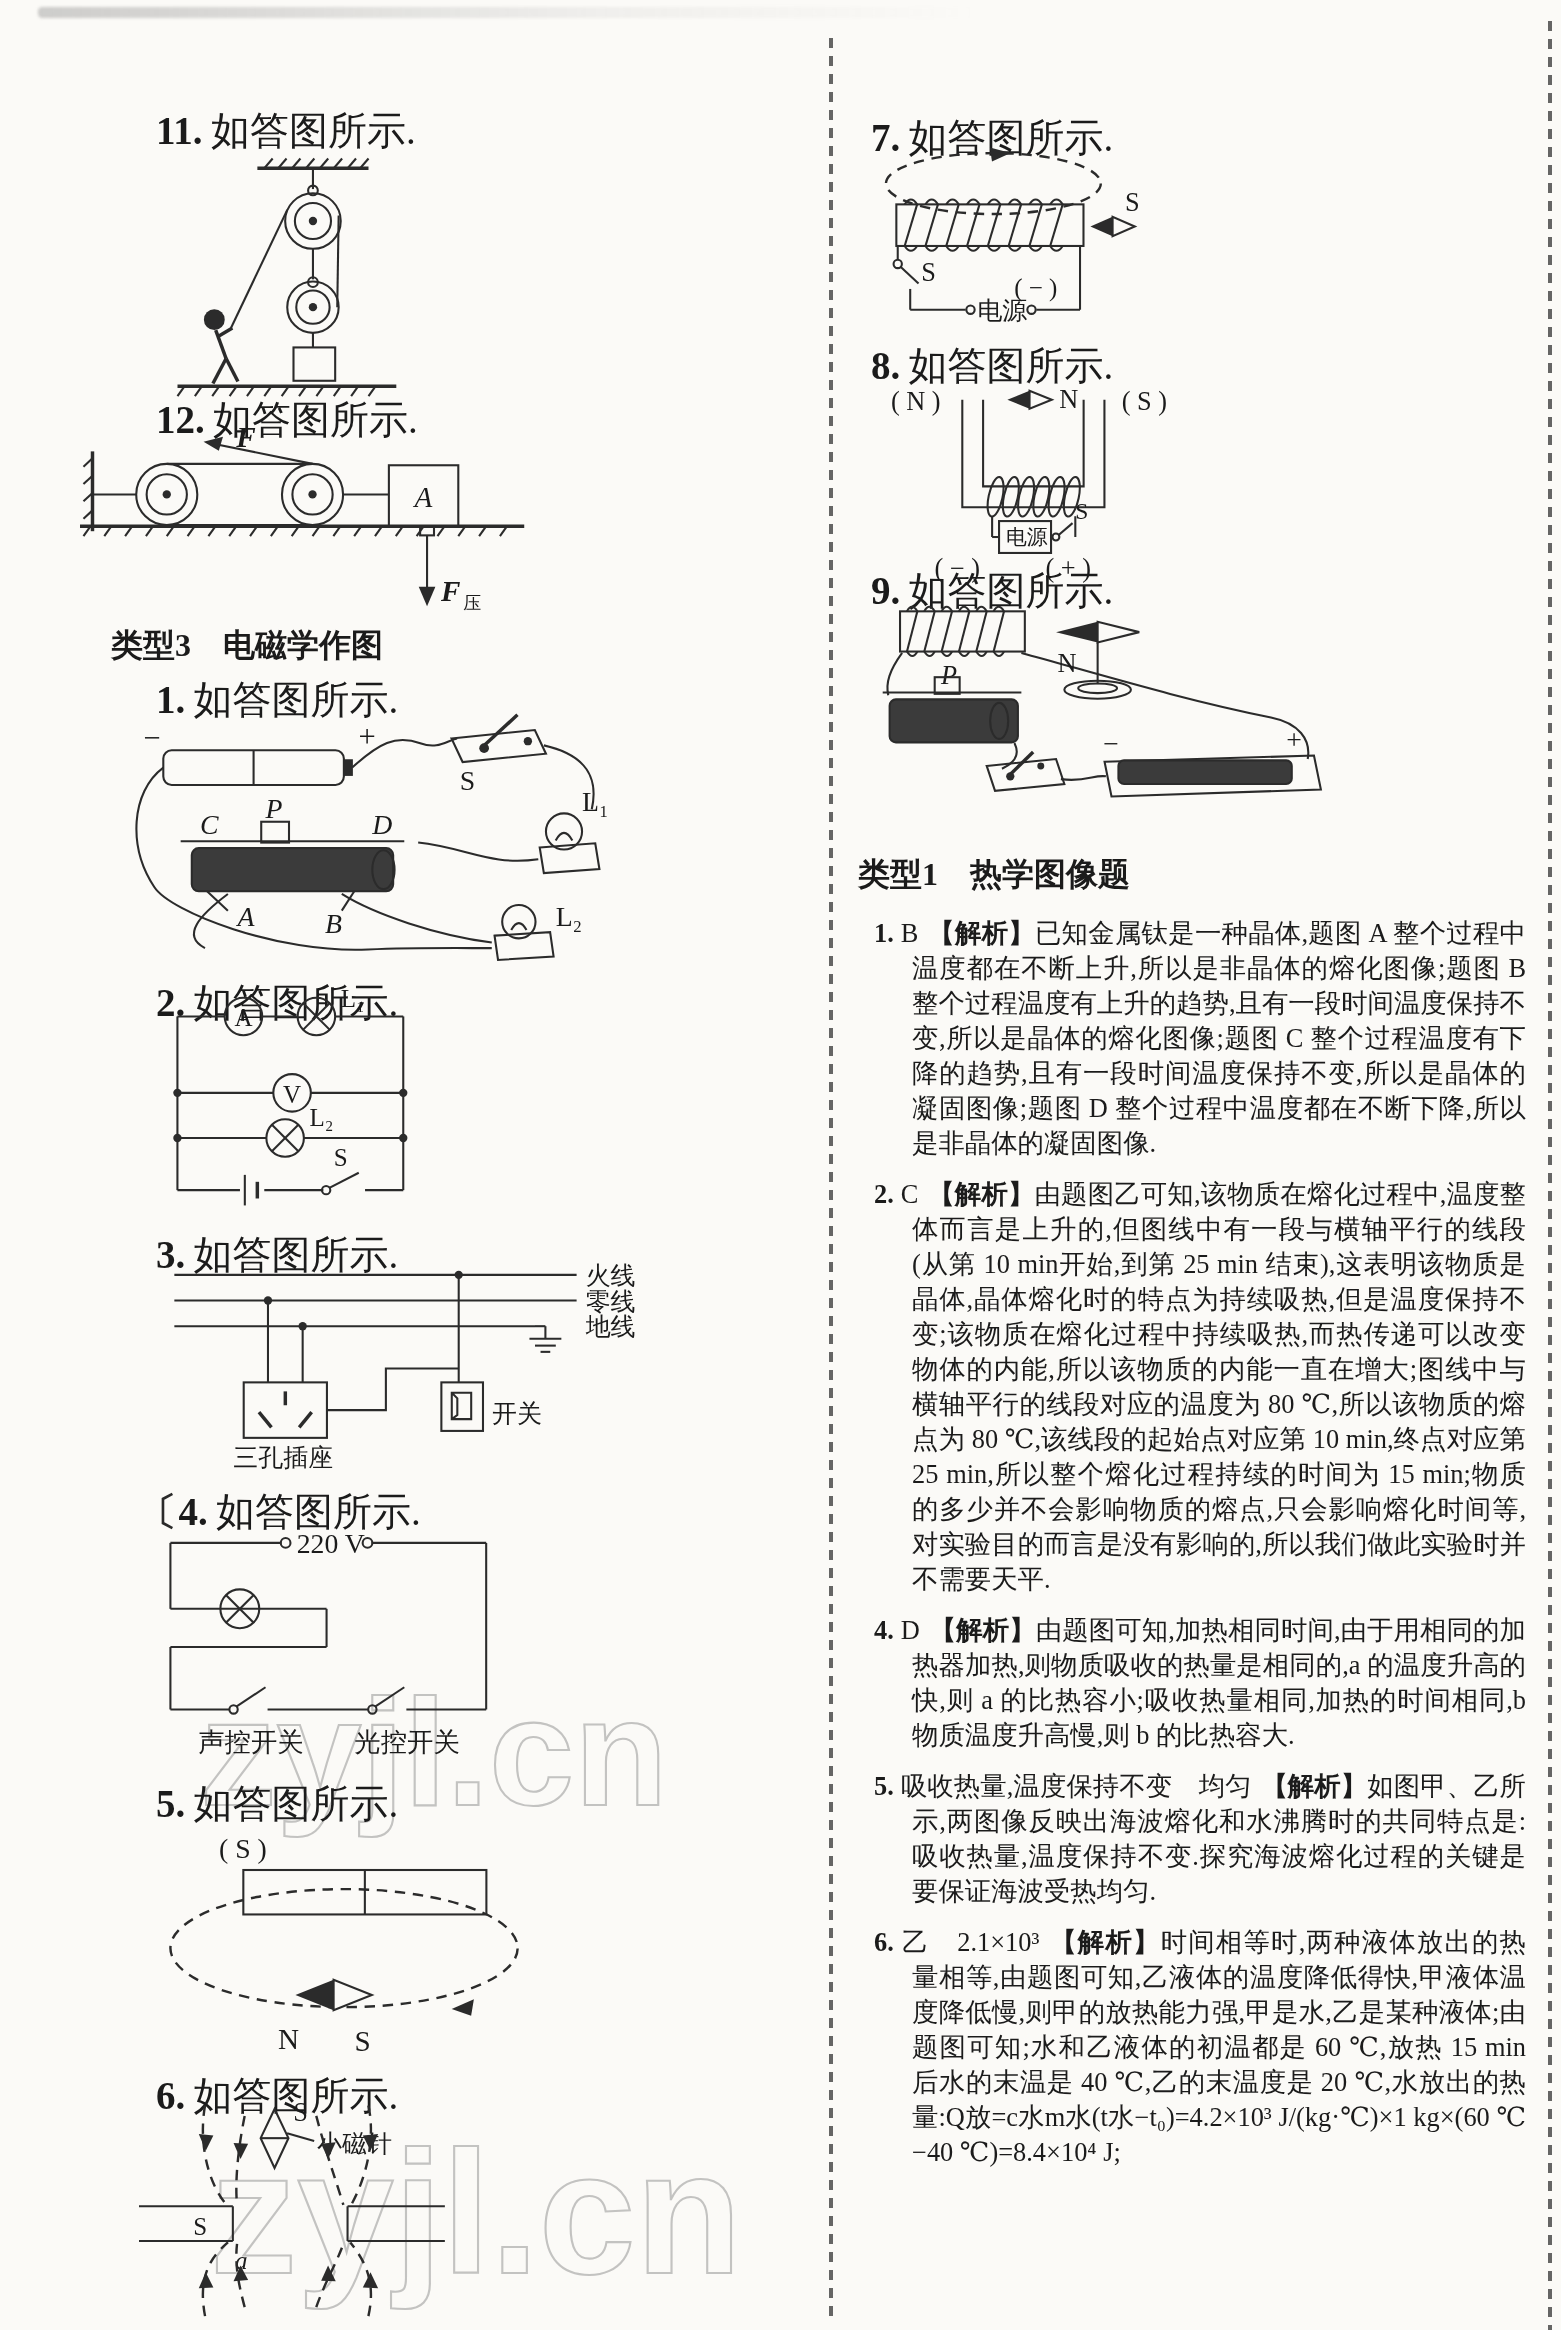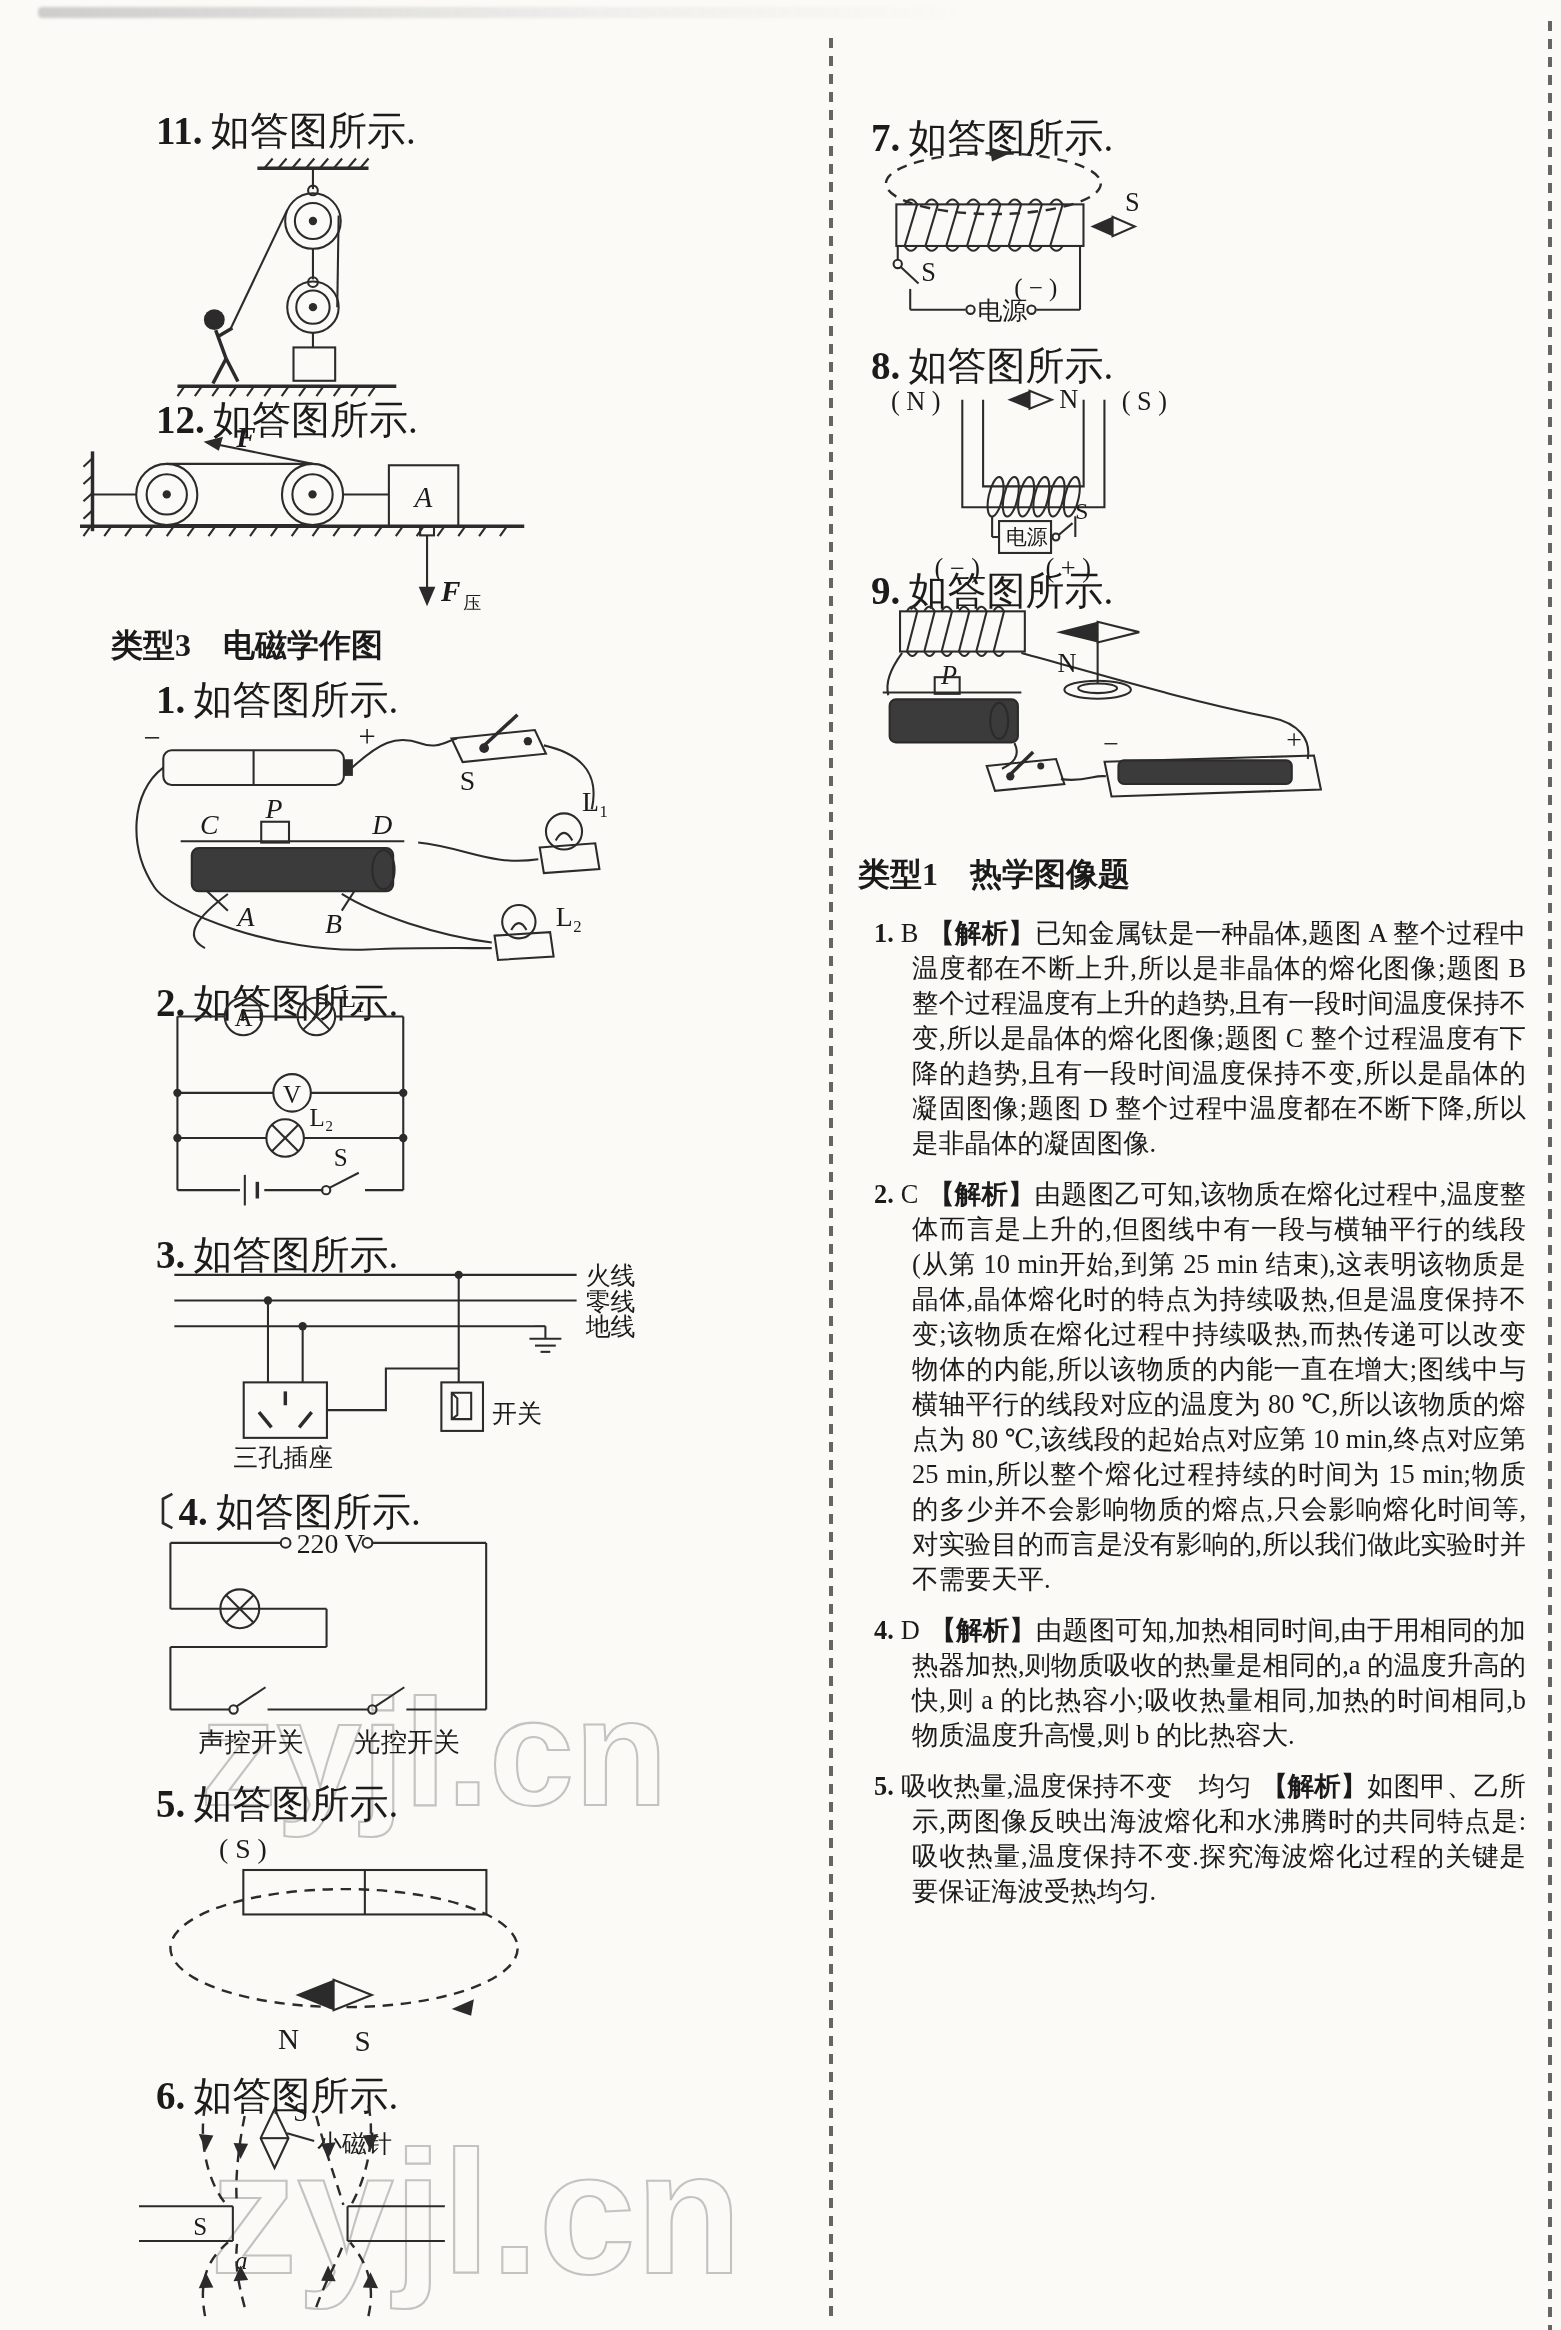--- a/index.html
+++ b/index.html
@@ -613,16 +613,17 @@
 
   <div class="abs heading h2" style="left:858px;top:853px;width:684px;">
     <span>类型1</span><span class="gap"></span><span>热学图像题</span>
   </div>
 
   <div class="abs answers" style="left:858px;top:900px;">
     <p class="ans"><span class="num">1.</span><span class="ansv">B</span><span class="tag">【解析】</span><span>已知金属钛是一种晶体,题图 A 整个过程中温度都在不断上升,所以是非晶体的熔化图像;题图 B 整个过程温度有上升的趋势,且有一段时间温度保持不变,所以是晶体的熔化图像;题图 C 整个过程温度有下降的趋势,且有一段时间温度保持不变,所以是晶体的凝固图像;题图 D 整个过程中温度都在不断下降,所以是非晶体的凝固图像.</span></p>
     <p class="ans"><span class="num">2.</span><span class="ansv">C</span><span class="tag">【解析】</span><span>由题图乙可知,该物质在熔化过程中,温度整体而言是上升的,但图线中有一段与横轴平行的线段(从第 10 min开始,到第 25 min 结束),这表明该物质是晶体,晶体熔化时的特点为持续吸热,但是温度保持不变;该物质在熔化过程中持续吸热,而热传递可以改变物体的内能,所以该物质的内能一直在增大;图线中与横轴平行的线段对应的温度为 80 ℃,所以该物质的熔点为 80 ℃,该线段的起始点对应第 10 min,终点对应第 25 min,所以整个熔化过程持续的时间为 15 min;物质的多少并不会影响物质的熔点,只会影响熔化时间等,对实验目的而言是没有影响的,所以我们做此实验时并不需要天平.</span></p>
     <p class="ans"><span class="num">4.</span><span class="ansv">D</span><span class="tag">【解析】</span><span>由题图可知,加热相同时间,由于用相同的加热器加热,则物质吸收的热量是相同的,a 的温度升高的快,则 a 的比热容小;吸收热量相同,加热的时间相同,b 物质温度升高慢,则 b 的比热容大.</span></p>
     <p class="ans"><span class="num">5.</span><span class="ansv">吸收热量,温度保持不变　均匀</span><span class="tag">【解析】</span><span>如图甲、乙所示,两图像反映出海波熔化和水沸腾时的共同特点是:吸收热量,温度保持不变.探究海波熔化过程的关键是要保证海波受热均匀.</span></p>
+    <p class="ans"><span class="num">6.</span><span class="ansv">乙　2.1×10³</span><span class="tag">【解析】</span><span>时间相等时,两种液体放出的热量相等,由题图可知,乙液体的温度降低得快,甲液体温度降低慢,则甲的放热能力强,甲是水,乙是某种液体;由题图可知;水和乙液体的初温都是 60 ℃,放热 15 min 后水的末温是 40 ℃,乙的末温度是 20 ℃,水放出的热量:Q放=c水m水(t水−t₀)=4.2×10³ J/(kg·℃)×1 kg×(60 ℃−40 ℃)=8.4×10⁴ J;</span></p>
   </div>
 
 </div>
 
 
 </body></html>

